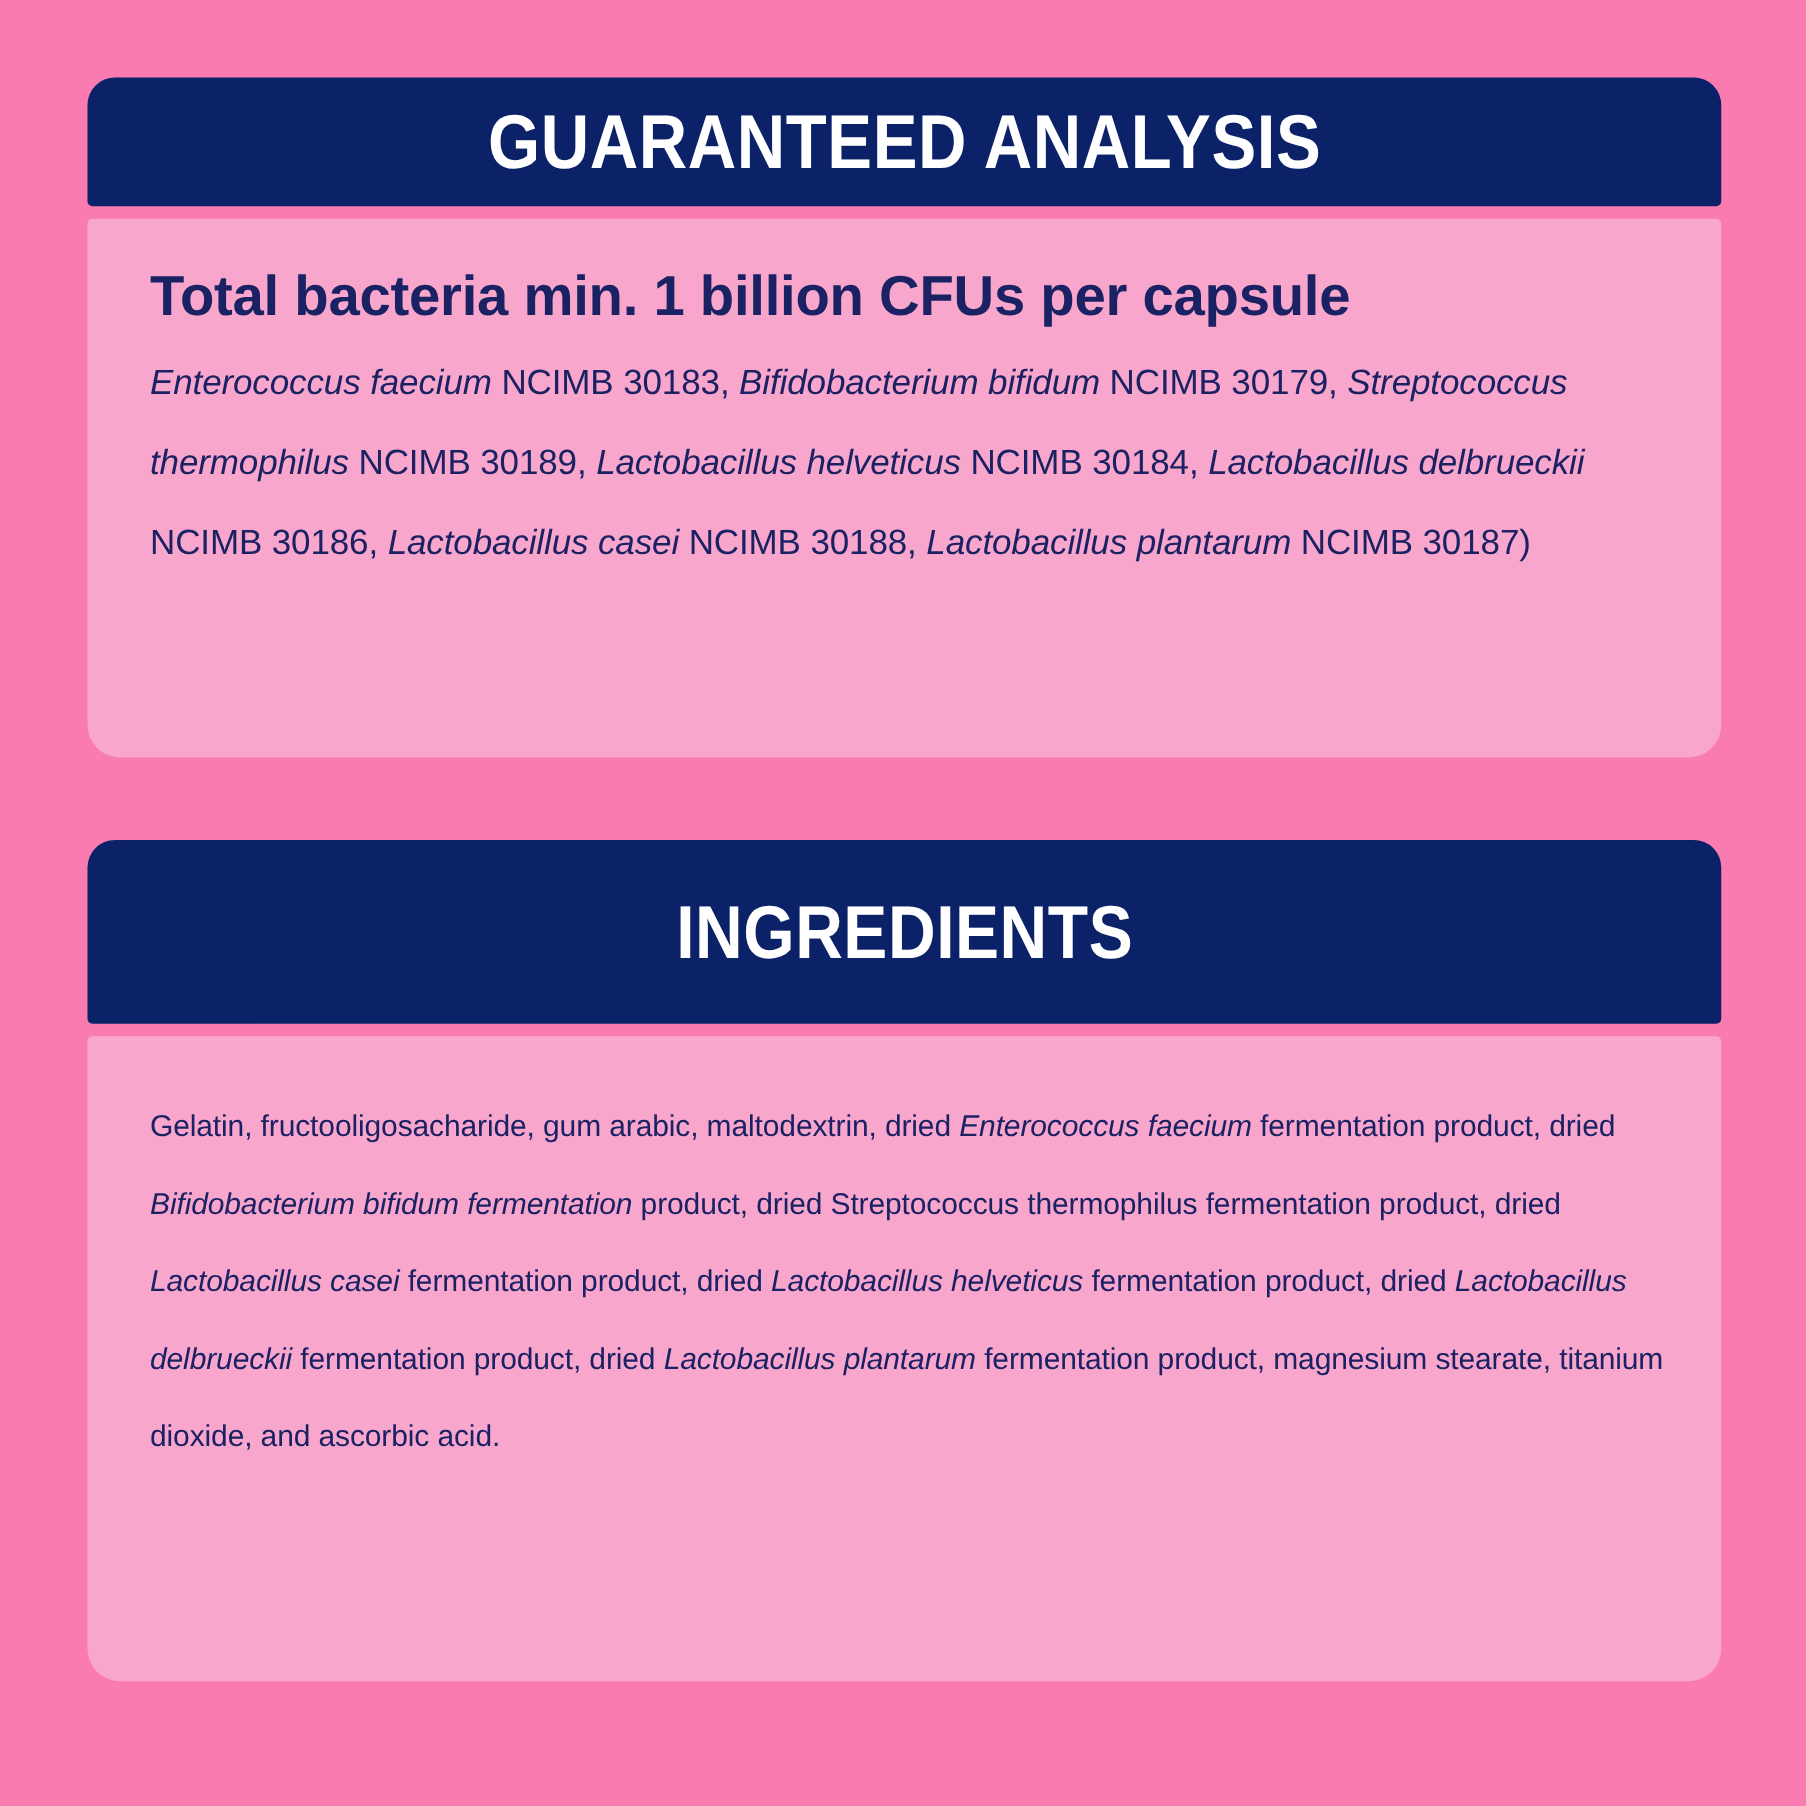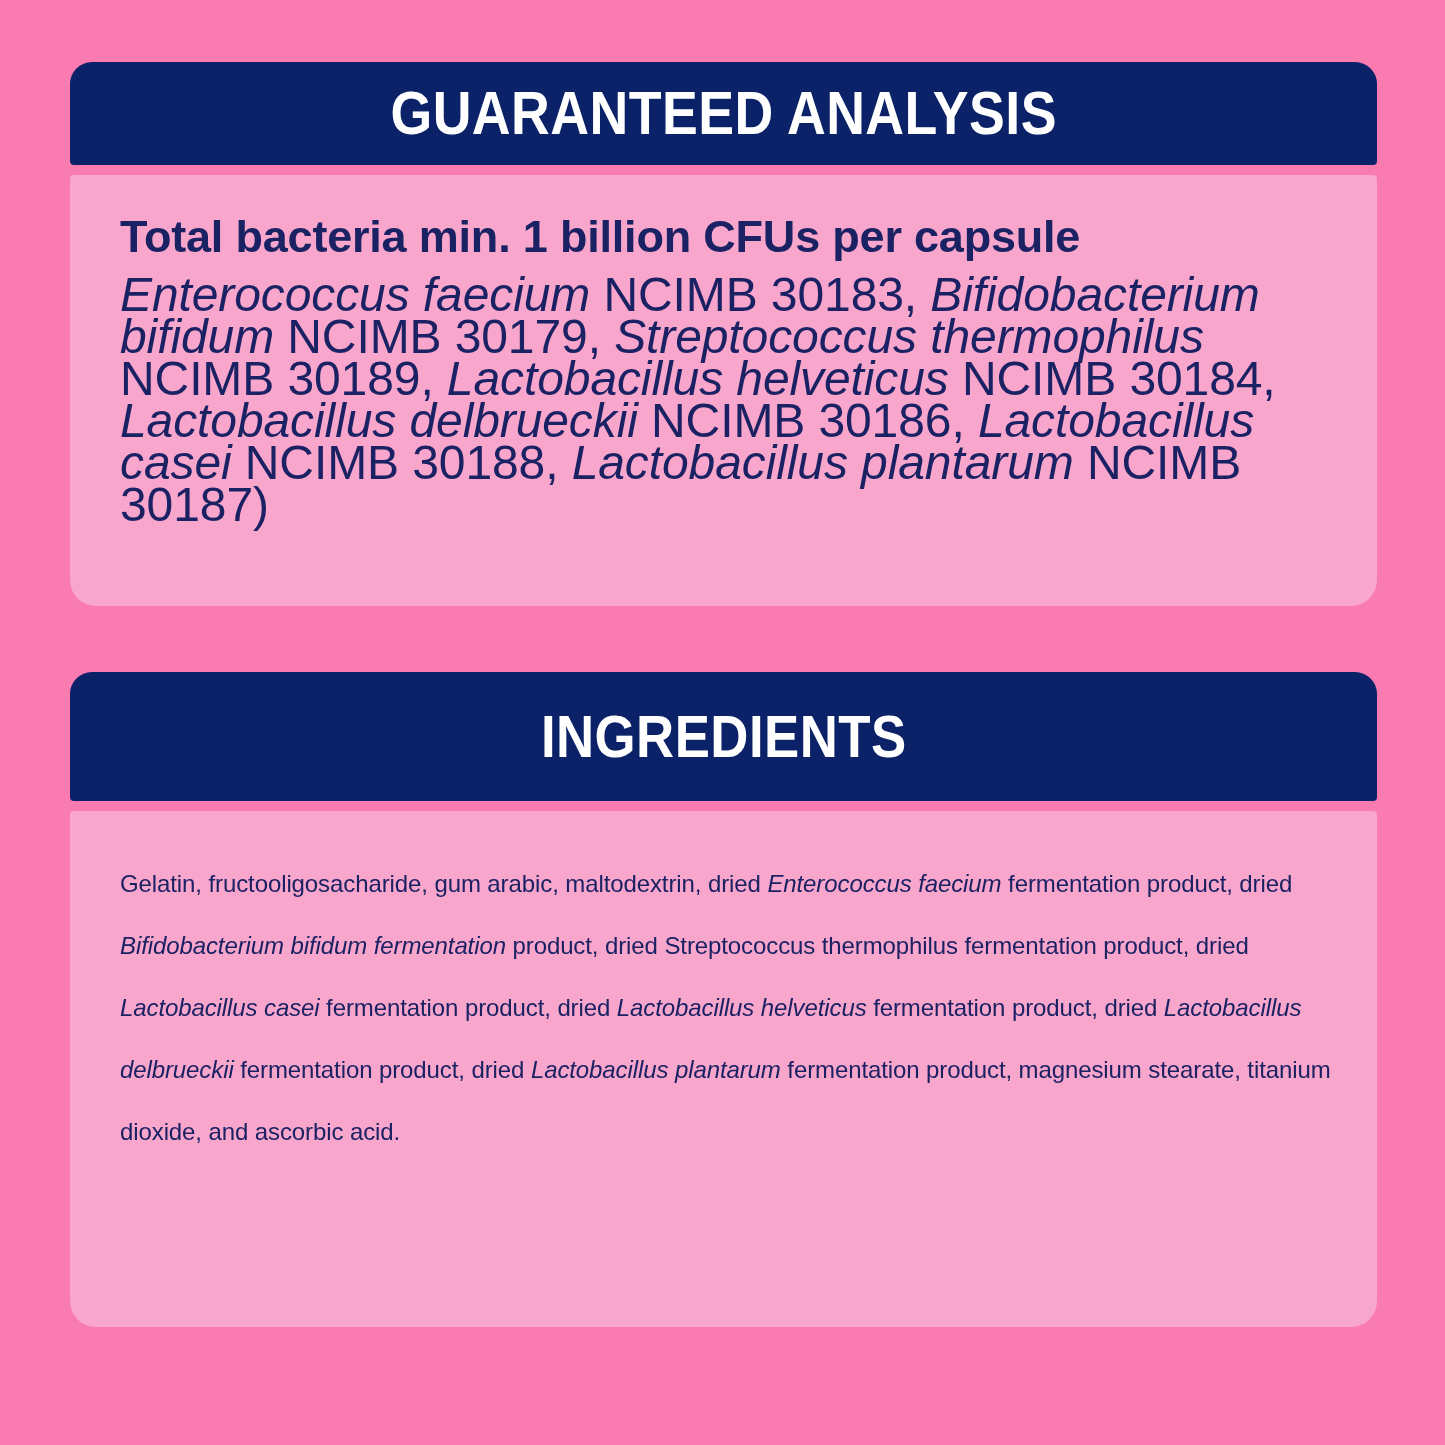--- a/index.html
+++ b/index.html
@@ -61,43 +61,43 @@
   #card-guaranteed-analysis .card-header { height: 103px; }
   #card-guaranteed-analysis .card-header-title { font-size: 61px; }
   #card-guaranteed-analysis .card-body {
     margin-top: 10px;
     height: 431px;
     padding: 38px 46px 20px 50px;
   }
 
   
   #card-ingredients { top: 672px; }
-  #card-ingredients .card-header { height: 129px; }
+  #card-ingredients .card-header { height: 147px; }
   #card-ingredients .card-header-title { font-size: 60px; }
   #card-ingredients .card-body {
     margin-top: 10px;
     height: 516px;
     padding: 42px 40px 20px 50px;
   }
 
   .ga-heading {
     font-family: "Liberation Sans Narrow", "Liberation Sans", sans-serif;
     font-weight: 700;
     font-size: 45px;
     line-height: 1.05;
     color: #1b2264;
     margin: 0 0 14px 0;
     letter-spacing: -0.2px;
   }
 
   .body-text {
     font-family: "Liberation Sans Narrow", "Liberation Sans", sans-serif;
     font-weight: 400;
-    font-size: 48px;
-    line-height: 42px;
+    font-size: 28px;
+    line-height: 64px;
     color: #1b2264;
     margin: 0;
     letter-spacing: -0.1px;
   }
 
   #card-ingredients .body-text {
     font-size: 24px;
     line-height: 62px;
   }
 

